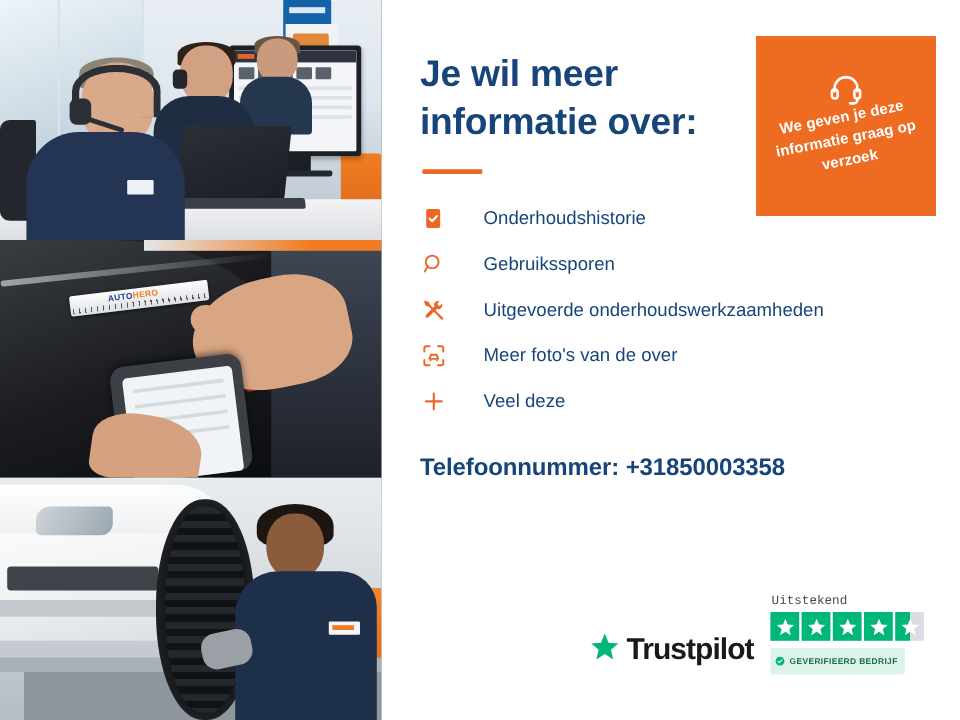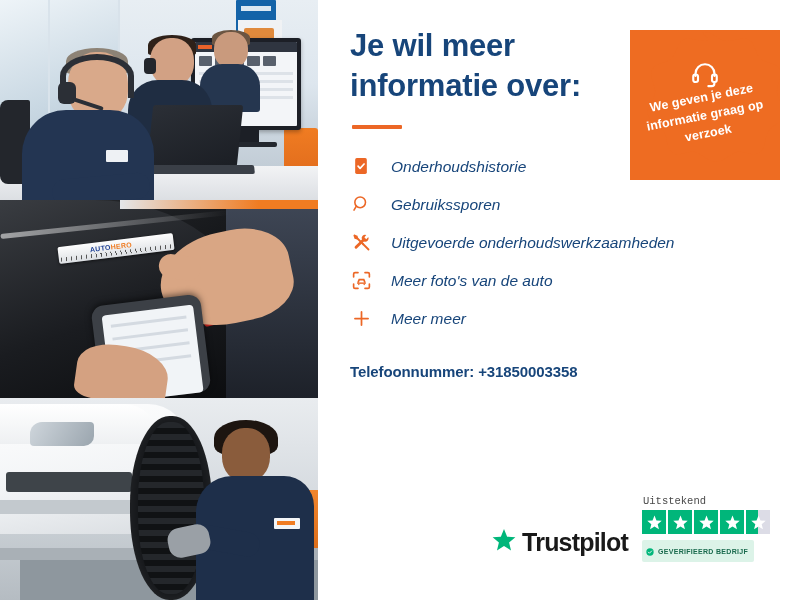--- a/index.html
+++ b/index.html
@@ -107,32 +107,32 @@
   .p3-worker .head{position:absolute;left:26px;top:8px;width:48px;height:54px;background:#8a5c3c;border-radius:46%;}
   .p3-worker .hair{position:absolute;left:18px;top:0;width:64px;height:36px;background:#1d1510;border-radius:50% 50% 30% 30%;}
   .p3-worker .body{position:absolute;left:0;top:56px;width:118px;height:124px;background:#1e2f4a;border-radius:36px 30px 0 0;}
   .p3-worker .logo{position:absolute;left:78px;top:98px;width:26px;height:11px;background:#f3f5f7;border-radius:1px;}
   .p3-worker .logo:after{content:"";position:absolute;left:3px;top:3px;width:18px;height:4px;background:#f07c22;}
   .p3-worker .arm{position:absolute;left:-10px;top:108px;width:74px;height:24px;background:#1e2f4a;border-radius:12px;transform:rotate(10deg);}
   .p3-glove{position:absolute;left:168px;top:128px;width:42px;height:30px;background:#9aa0a6;border-radius:12px;transform:rotate(-12deg);}
   .p3-orange-wall{position:absolute;left:292px;top:92px;width:26px;height:72px;background:linear-gradient(180deg,#f2852c,#d86a18);}
 
   
-  .panel { flex: 1 1 auto; position: relative; background: #ffffff; padding: 26px 40px 0 32px; }
+  .panel { flex: 1 1 auto; position: relative; background: #ffffff; padding: 42px 40px 0 32px; }
 
   .headline { color:#17457a; font-size:31px; line-height:1.28; font-weight:700; letter-spacing:-.2px; max-width:280px; }
   .rule { width:50px; height:4px; background:#ec6726; margin:20px 0 18px 2px; border-radius:1px; }
 
   .features { list-style:none; }
-  .feature { display:flex; align-items:center; gap:19px; height:38px;font-style:italic; }
+  .feature { display:flex; align-items:center; gap:31px; height:38px; }
   .feature .ic { width:22px; height:22px; flex:0 0 22px; display:flex; align-items:center; justify-content:center; color:#ec6726; }
   .feature .ic svg { display:block; }
   .feature .lbl { color:#17457a; font-size:15.5px; line-height:1; }
 
-  .phone { margin-top:26px; color:#17457a; font-size:15px; font-weight:700; letter-spacing:-.1px; }
+  .phone { margin-top:26px; color:#17457a; font-size:20px; font-weight:700; letter-spacing:-.1px; }
   .contact { margin-top:9px; color:#17457a; font-size:15.5px; line-height:1.45; }
 
   
   .badge { position:absolute; right:20px; top:30px; width:150px; height:150px; }
   .badge .blob { position:absolute; inset:0; background:#ee6c22; }
   .badge .headset-ic { position:absolute; left:50%; top:29px; transform:translateX(-50%); color:#fff; }
   .badge .btext { position:absolute; left:50%; top:86px; transform:translate(-50%,-50%) rotate(-11deg);
     width:132px; text-align:center; color:#fff; font-size:12.5px; font-weight:700; line-height:1.42; letter-spacing:.1px; }
 
   
@@ -308,31 +308,31 @@
               <path d="M3 8V4.6c0-.9.7-1.6 1.6-1.6H8"></path>
               <path d="M16 3h3.4c.9 0 1.6.7 1.6 1.6V8"></path>
               <path d="M21 16v3.4c0 .9-.7 1.6-1.6 1.6H16"></path>
               <path d="M8 21H4.6c-.9 0-1.6-.7-1.6-1.6V16"></path>
               <path d="M7 14.2h10v1.6H7z" fill="#ec6726" stroke="none"></path>
               <path d="M8.3 13.6l1.1-2.6h5.2l1.1 2.6"></path>
               <circle cx="8.9" cy="16.4" r=".9" fill="#ec6726" stroke="none"></circle>
               <circle cx="15.1" cy="16.4" r=".9" fill="#ec6726" stroke="none"></circle>
             </svg>
         </span>
-        <span class="lbl">Meer foto's van de auto</span>
+        <span class="lbl">Meer foto's van de over</span>
       </li>
 
       <li class="feature">
         <span class="ic">
           <svg width="21" height="21" viewBox="0 0 24 24" stroke="#ec6726" stroke-width="2" stroke-linecap="round">
               <path d="M12 4.5v15"></path>
               <path d="M4.5 12h15"></path>
             </svg>
         </span>
-        <span class="lbl">Meer meer</span>
+        <span class="lbl">Veel deze</span>
       </li>
 
     </ul>
 
     <div class="phone">Telefoonnummer: +31850003358</div>
 
     <div class="badge">
       <svg class="blob" viewBox="0 0 150 150">
         <path fill="#ee6c22" d="M75 2c8 0 13 8 21 9s16-5 23-1 6 14 12 19 16 3 19 11-4 15-3 23 9 14 7 22-12 10-16 17-2 17-9 21-14-3-22-1-13 10-21 10-13-8-21-10-15 5-22 1-5-14-9-21-14-9-16-17 6-14 7-22-6-15-3-23 13-6 19-11 5-15 12-19 15 2 23 1S67 2 75 2z"></path>
       </svg>

